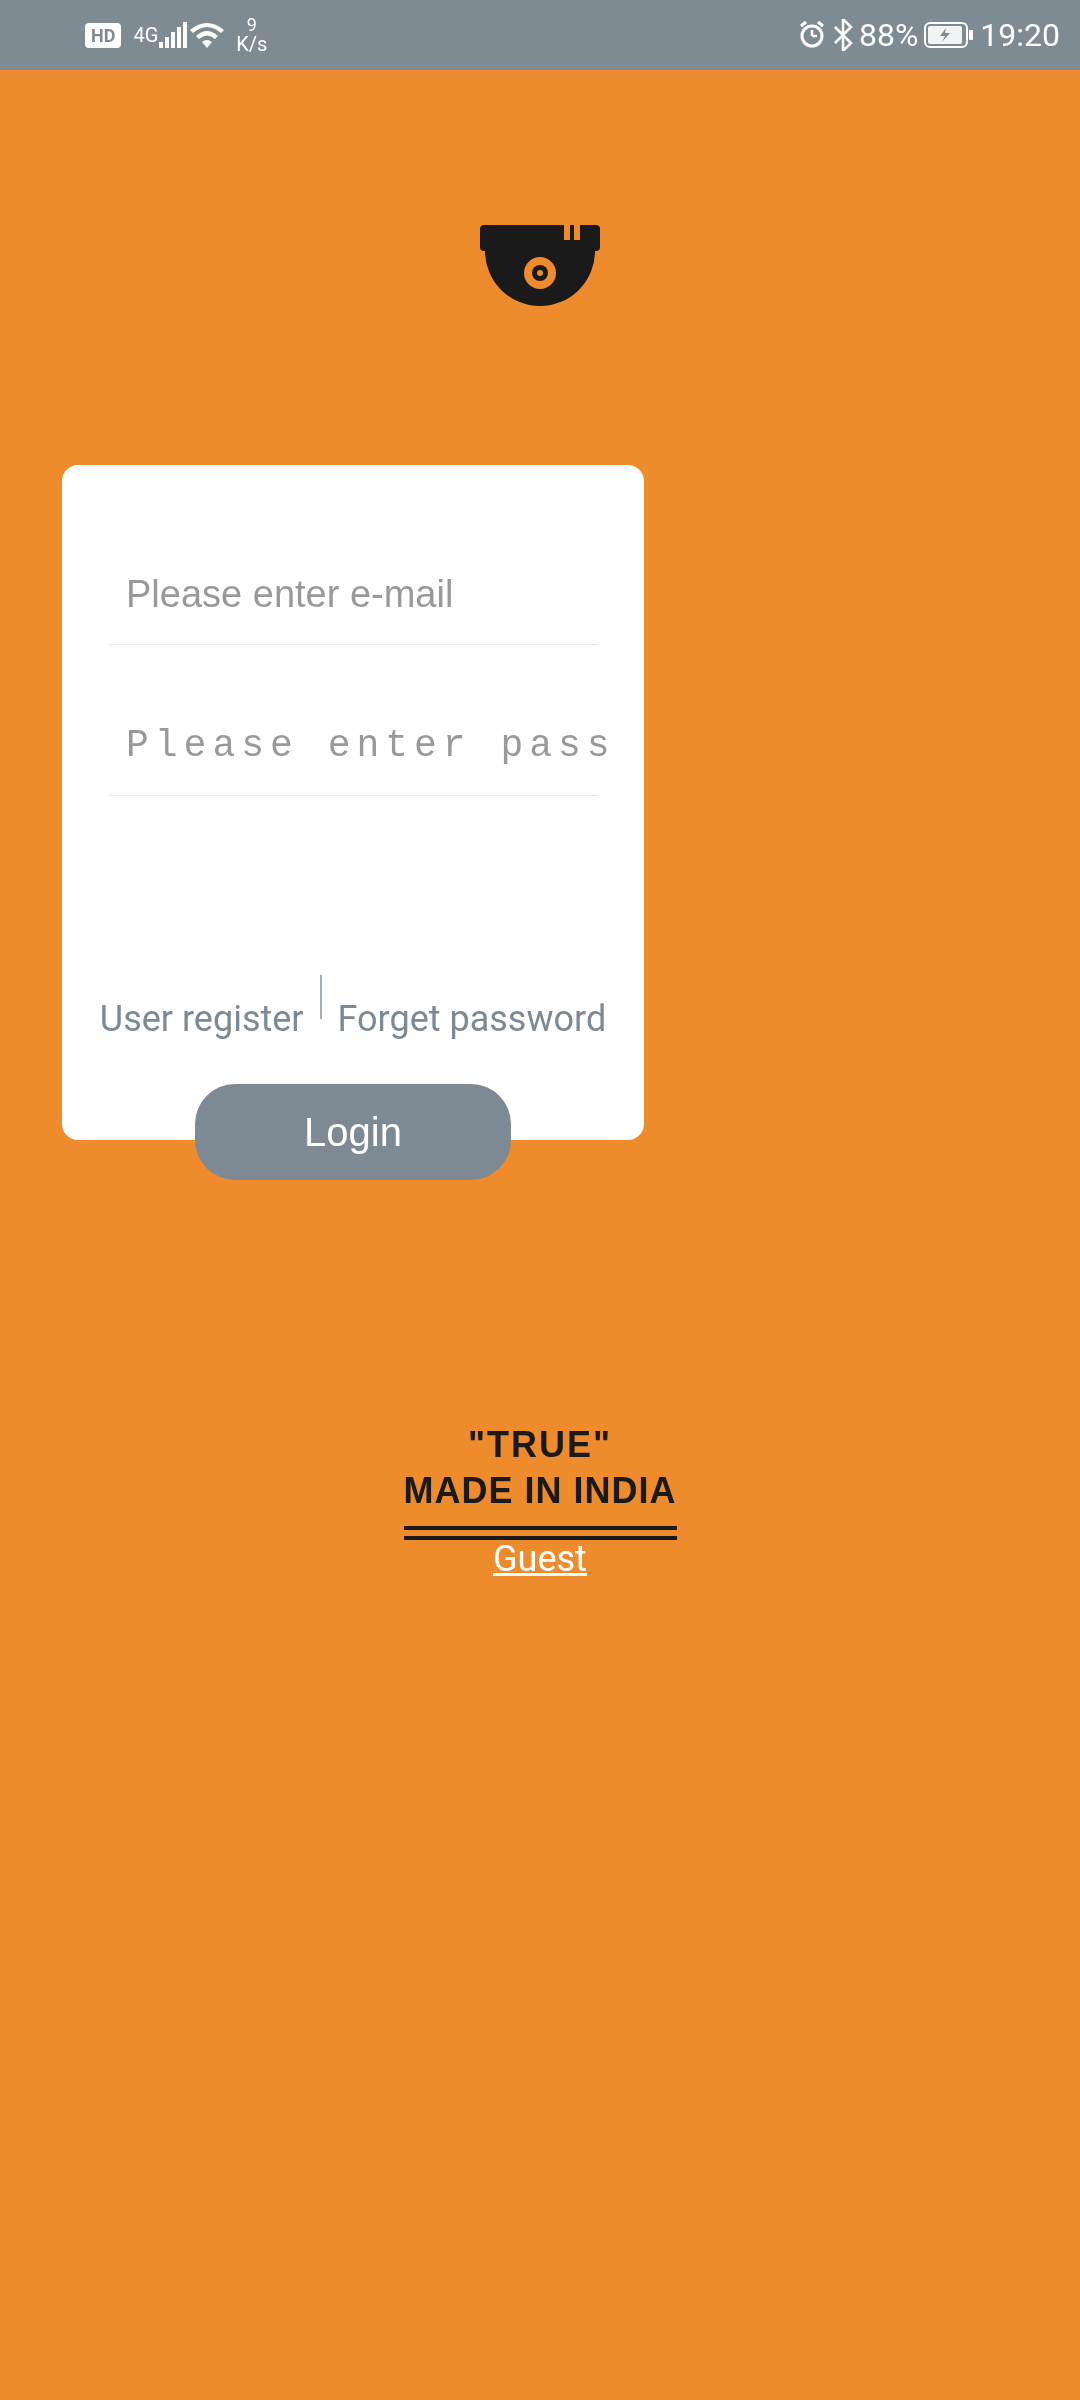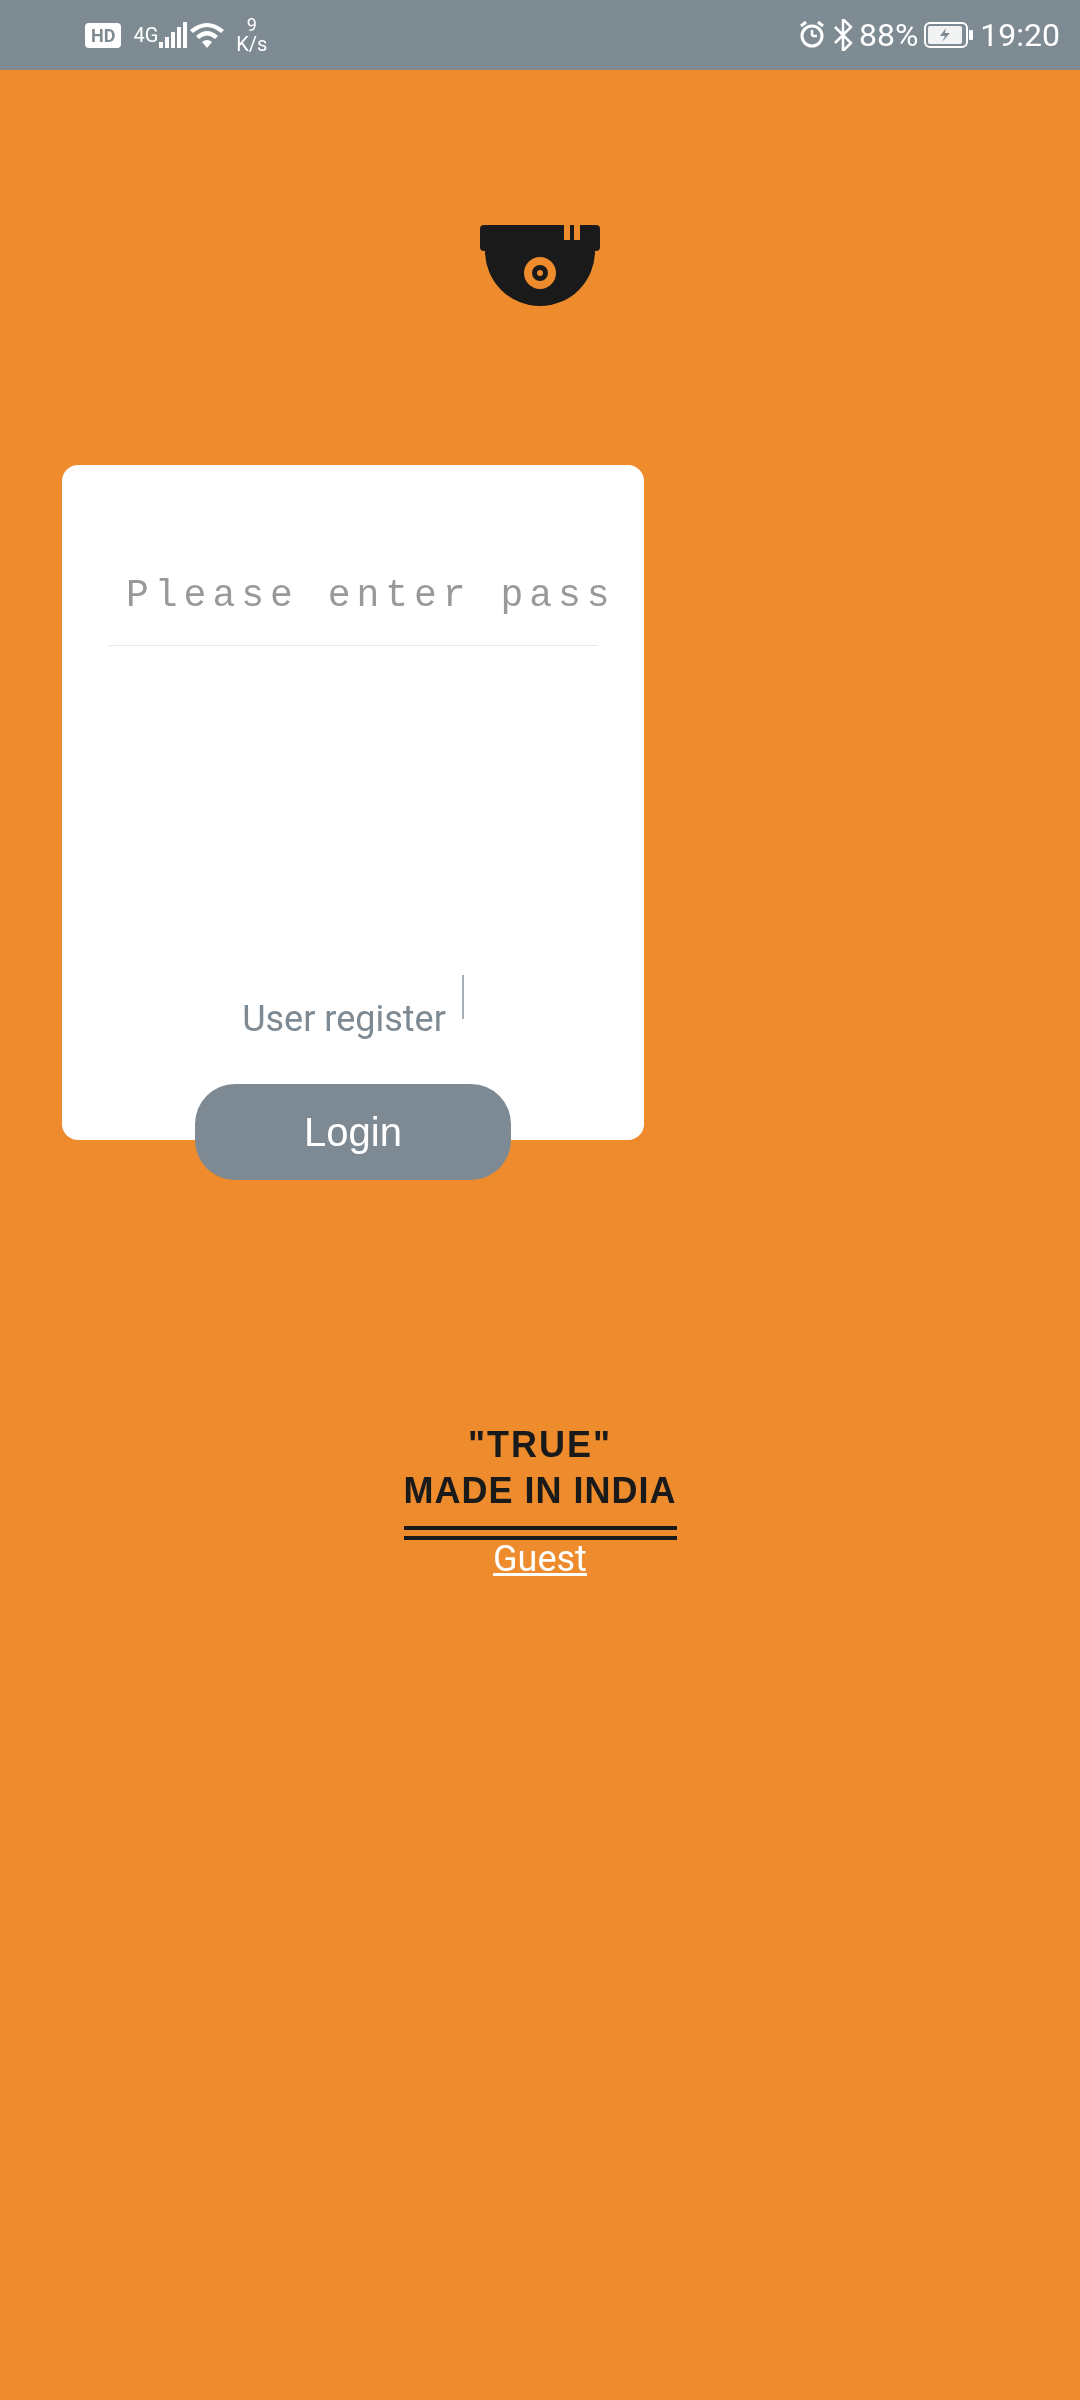--- a/index.html
+++ b/index.html
@@ -244,31 +244,39 @@
     <rect x="84" y="0" width="6" height="15" fill="#ed8b2d"></rect>
     <rect x="94" y="0" width="6" height="15" fill="#ed8b2d"></rect>
     <path d="M 5 26 A 55 55 0 0 0 115 26 Z" fill="#1a1a1a"></path>
     <circle cx="60" cy="48" r="16" fill="#ed8b2d"></circle>
     <circle cx="60" cy="48" r="8" fill="#1a1a1a"></circle>
     <circle cx="60" cy="48" r="3" fill="#ed8b2d"></circle>
   </svg>
 </div>
 
 <div class="login-card">
+  <div class="input-row">
+    <svg width="38" height="42" viewBox="0 0 38 42">
+      <circle cx="19" cy="13" r="10" fill="none" stroke="#333" stroke-width="4"></circle>
+      <path d="M3 42 Q3 26 19 26 Q35 26 35 42" fill="none" stroke="#333" stroke-width="4"></path>
+    </svg>
+    <input type="text" placeholder="Please enter e-mail" style="">
+  </div>
   <div class="input-row password-row">
     <svg width="36" height="44" viewBox="0 0 36 44">
       <rect x="3" y="18" width="30" height="24" rx="3" fill="none" stroke="#555" stroke-width="3.5"></rect>
       <path d="M9 18 L9 12 Q9 3 18 3 Q27 3 27 10" fill="none" stroke="#555" stroke-width="3.5"></path>
       <rect x="16" y="26" width="4" height="9" fill="#555"></rect>
     </svg>
     <input type="password" placeholder="Please enter password" style="">
   </div>
   <div class="links-row">
     <span class="link">User register</span>
     <span class="divider"></span>
+    <span class="link">Forget password</span>
   </div>
   <button class="login-btn">Login</button>
 </div>
 
 <div class="brand-area">
   <div class="brand-true">"TRUE"</div>
   <div class="brand-made">MADE IN INDIA</div>
 </div>
 
 <div class="guest-link">Guest</div>

